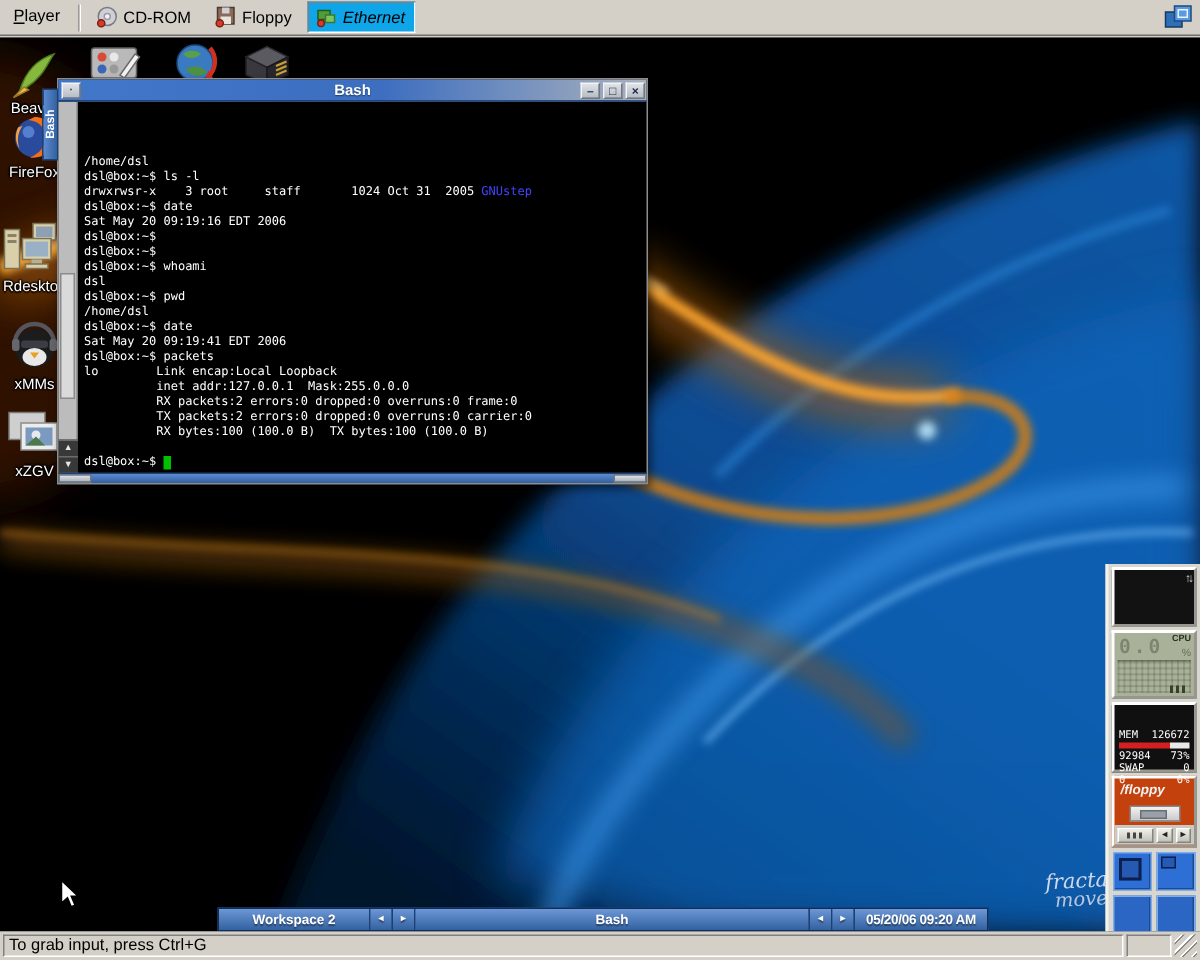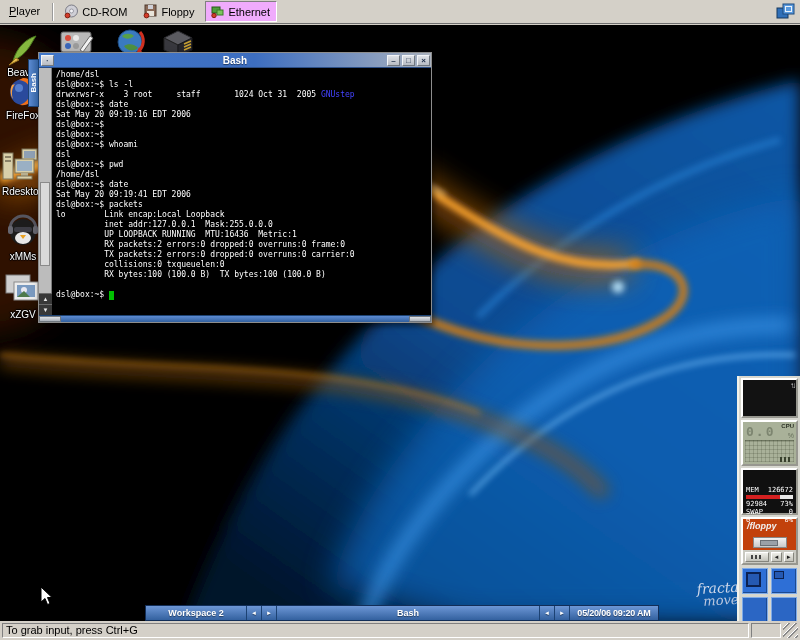--- a/index.html
+++ b/index.html
@@ -10,21 +10,21 @@
 
   
   .vm-toolbar { position:absolute; top:0; left:0; right:0; height:24px;
     background:var(--toolbar_gray); border-bottom:1px solid #6f6f6f;
     display:flex; align-items:center; font-size:11px; color:#000; }
   .menu-item { padding:3px 9px 4px 9px; cursor:default; }
   .menu-item::first-letter { text-decoration:underline; }
   .tb-sep { width:2px; height:18px; border-left:1px solid #9a9a9a; border-right:1px solid #fff; margin:0 3px; }
   .tb-button { display:flex; align-items:center; gap:3px; padding:2px 6px 2px 4px; margin:0 2px;
     border:1px solid transparent; }
-  .tb-button.pressed { border-color:#808080 #fff #fff #808080; background:#f0abfc; }
+  .tb-button.pressed { border-color:#808080 #fff #fff #808080; background:#0ea5e9;font-style:italic; }
   .tb-button svg { display:block; }
   .vm-logo { position:absolute; right:4px; top:3px; width:20px; height:17px; }
 
   
   .guest { position:absolute; top:25px; left:0; width:800px; height:596px; background:#000; overflow:hidden; }
   .wallpaper { position:absolute; inset:0; }
 
   
   .wp-credit { position:absolute; left:697px; top:555px; transform:rotate(-3deg);
     font-family:"DejaVu Serif", serif; font-style:italic; color:#cfd8ea; line-height:14px; }
@@ -58,21 +58,21 @@
   .tb-spacer { flex:1; }
   .term-body { display:flex; height:247px; }
   .term-scrollbar { width:13px; background:#bcbcbc; border-right:1px solid #7d7d7d; position:relative; }
   .sb-thumb { position:absolute; left:1px; right:1px; top:46%; height:34%;
     background:#dadada; border:1px solid #8a8a8a; }
   .sb-btn { position:absolute; left:0; width:13px; height:11px; background:#383838; color:#e8e8e8;
     font-size:6px; line-height:11px; text-align:center; border-top:1px solid #6a6a6a; }
   .sb-btn.up { bottom:11px; }
   .sb-btn.down { bottom:0; }
   .term-text { flex:1; padding:2px 0 0 4px; font-family:"DejaVu Sans Mono", monospace;
-    font-size:8px; color:#fff; overflow:hidden; }
+    font-size:8px; color:#fff; overflow:hidden;margin-top:33px; }
   .tline { height:10px; line-height:10px; white-space:pre; }
   .seg-dir { color:var(--dir_blue,#4343ff); }
   .seg-cursor { display:inline-block; width:5px; height:9px; vertical-align:-1px;
     background:var(--cursor_green,#00c000); }
   .term-handle { height:7px; position:relative;
     background:linear-gradient(to bottom,#5c8bd2,#32609e); border-top:1px solid #1c4273; }
   .grip { position:absolute; top:0; bottom:0; width:22px; background:linear-gradient(#dfe2e7,#aab0b9);
     border:1px solid #70777f; }
   .grip.left { left:0; } .grip.right { right:0; }
 
@@ -334,24 +334,22 @@
             <div class="tline"><span>dsl@box:~$</span></div>
             <div class="tline"><span>dsl@box:~$ whoami</span></div>
             <div class="tline"><span>dsl</span></div>
             <div class="tline"><span>dsl@box:~$ pwd</span></div>
             <div class="tline"><span>/home/dsl</span></div>
             <div class="tline"><span>dsl@box:~$ date</span></div>
             <div class="tline"><span>Sat May 20 09:19:41 EDT 2006</span></div>
             <div class="tline"><span>dsl@box:~$ packets</span></div>
             <div class="tline"><span>lo        Link encap:Local Loopback</span></div>
             <div class="tline"><span>          inet addr:127.0.0.1  Mask:255.0.0.0</span></div>
-            <div class="tline"><span>          UP LOOPBACK RUNNING  MTU:16436  Metric:1</span></div>
             <div class="tline"><span>          RX packets:2 errors:0 dropped:0 overruns:0 frame:0</span></div>
             <div class="tline"><span>          TX packets:2 errors:0 dropped:0 overruns:0 carrier:0</span></div>
-            <div class="tline"><span>          collisions:0 txqueuelen:0</span></div>
             <div class="tline"><span>          RX bytes:100 (100.0 B)  TX bytes:100 (100.0 B)</span></div>
             <div class="tline"><span></span></div>
             <div class="tline"><span>dsl@box:~$ </span><span class="seg-cursor"> </span></div>
           </div>
       </div>
       <div class="term-handle">
         <div class="grip left"></div>
         <div class="grip right"></div>
       </div>
     </div>

